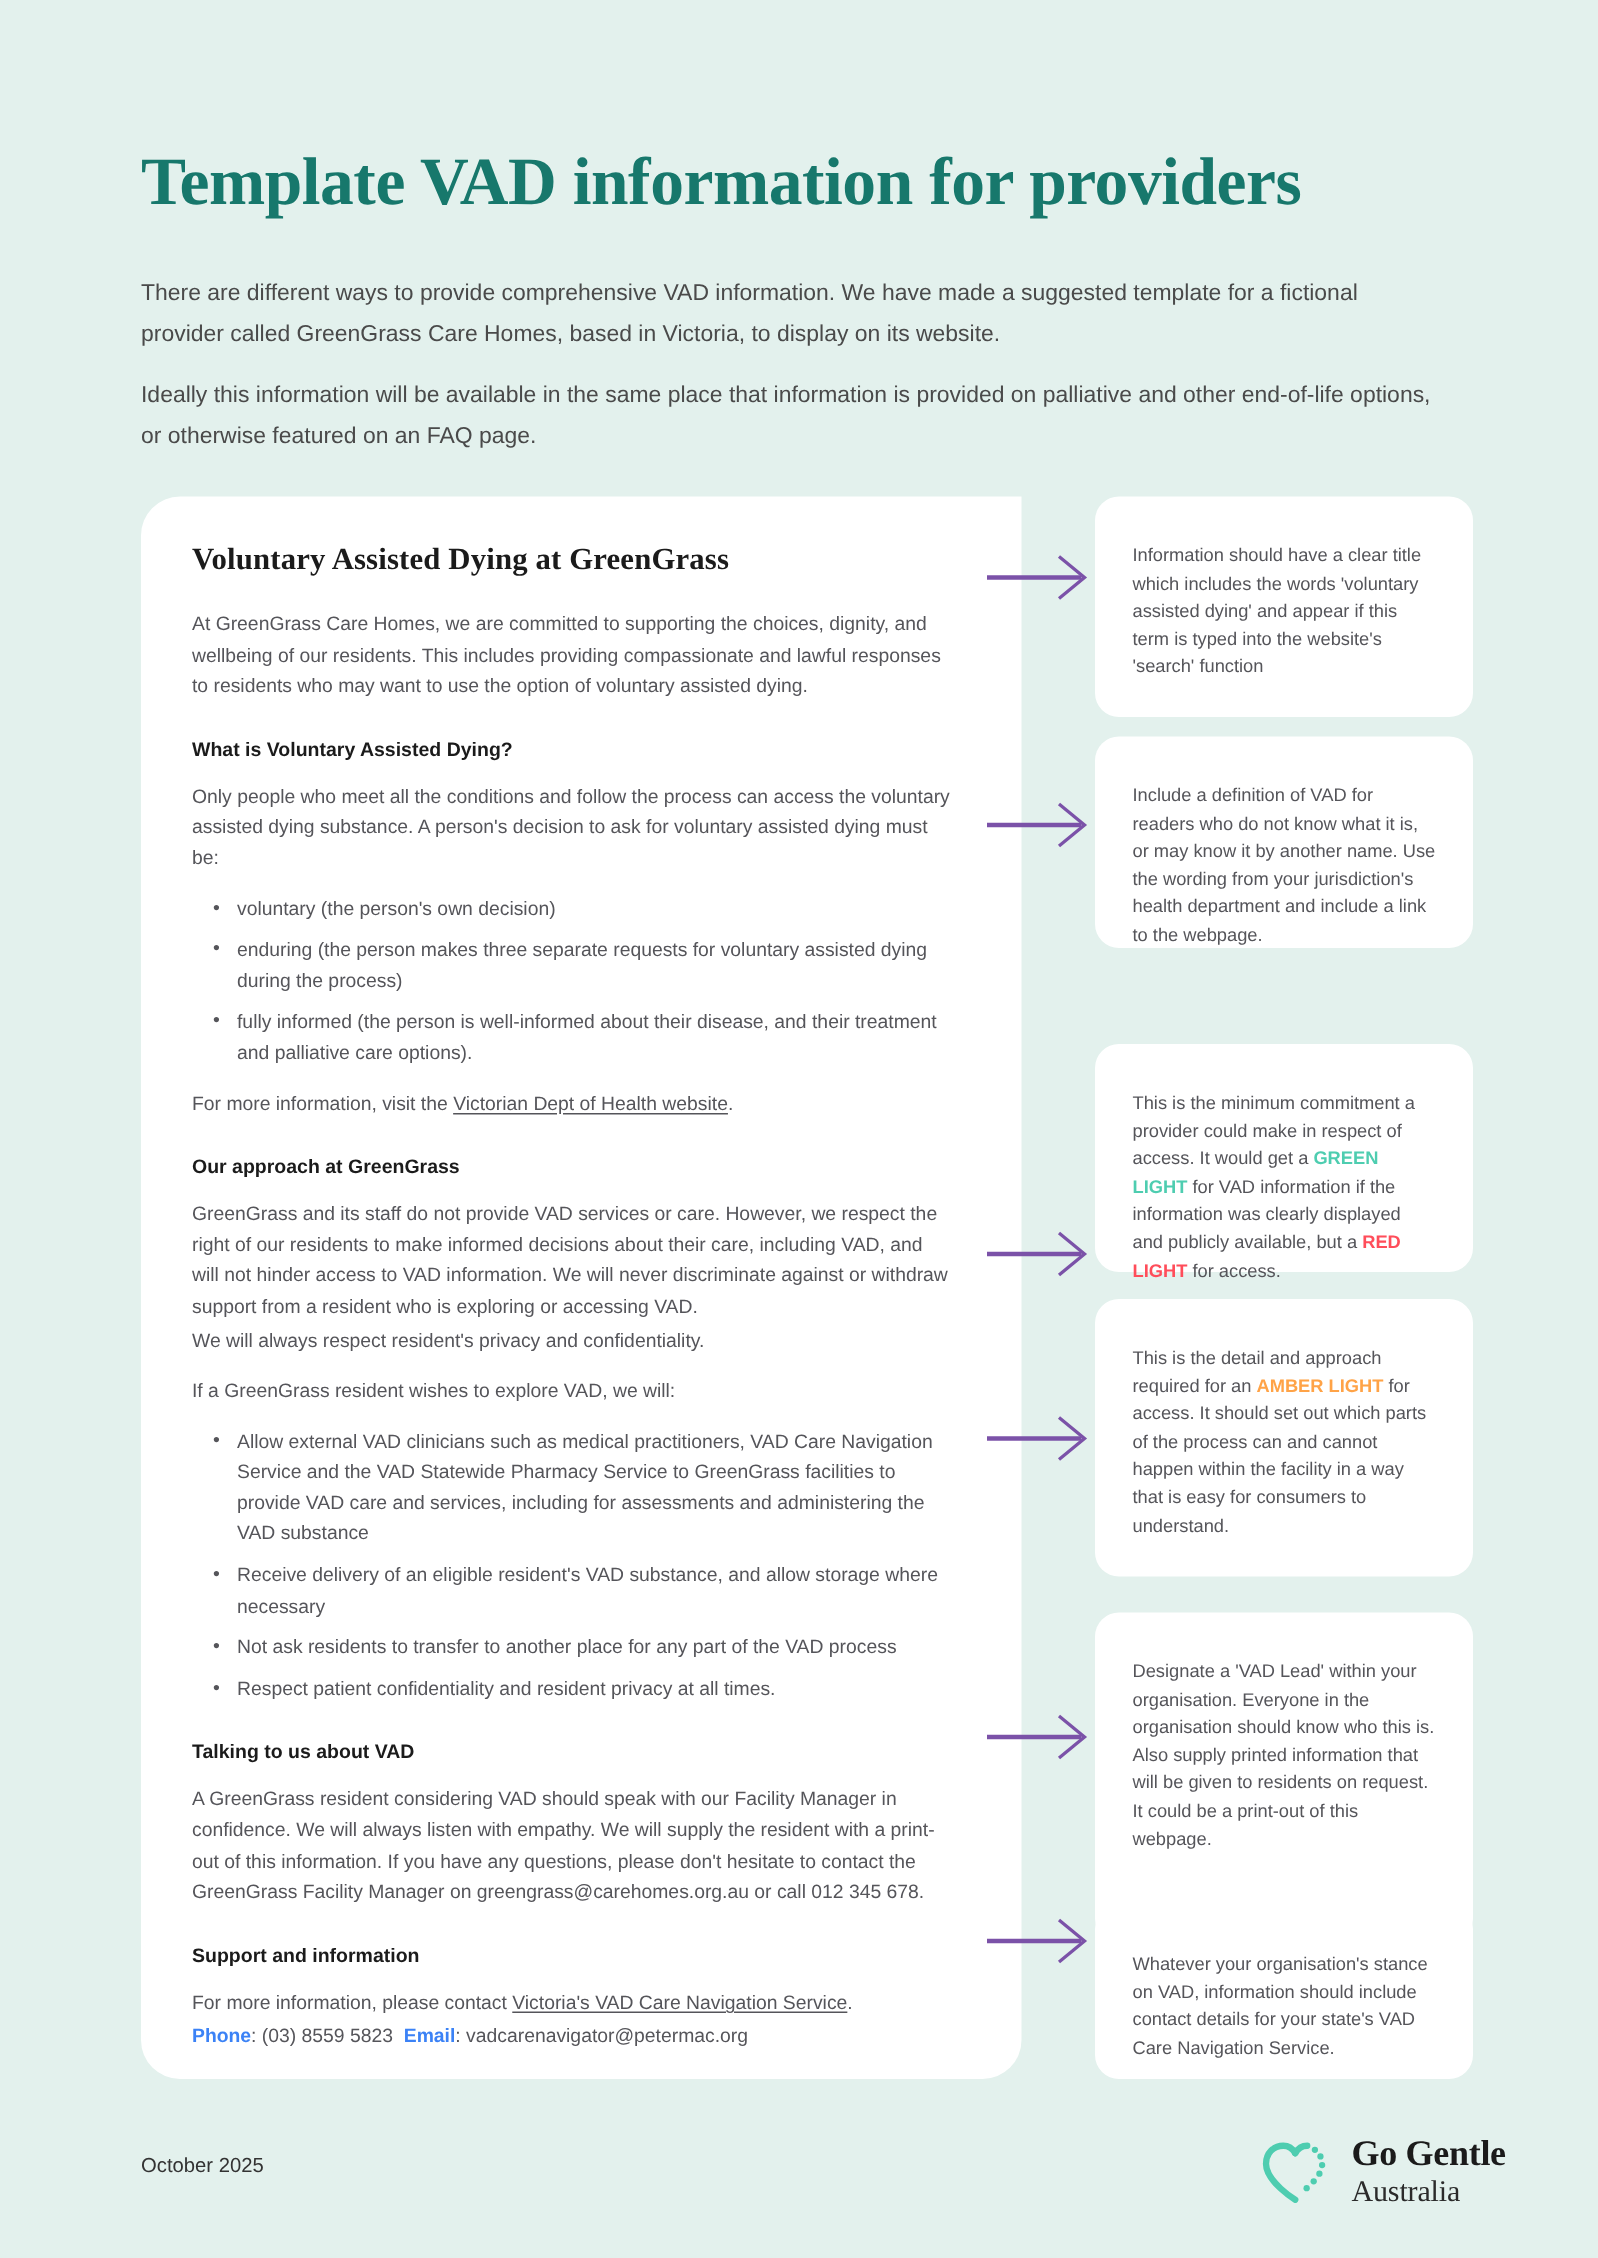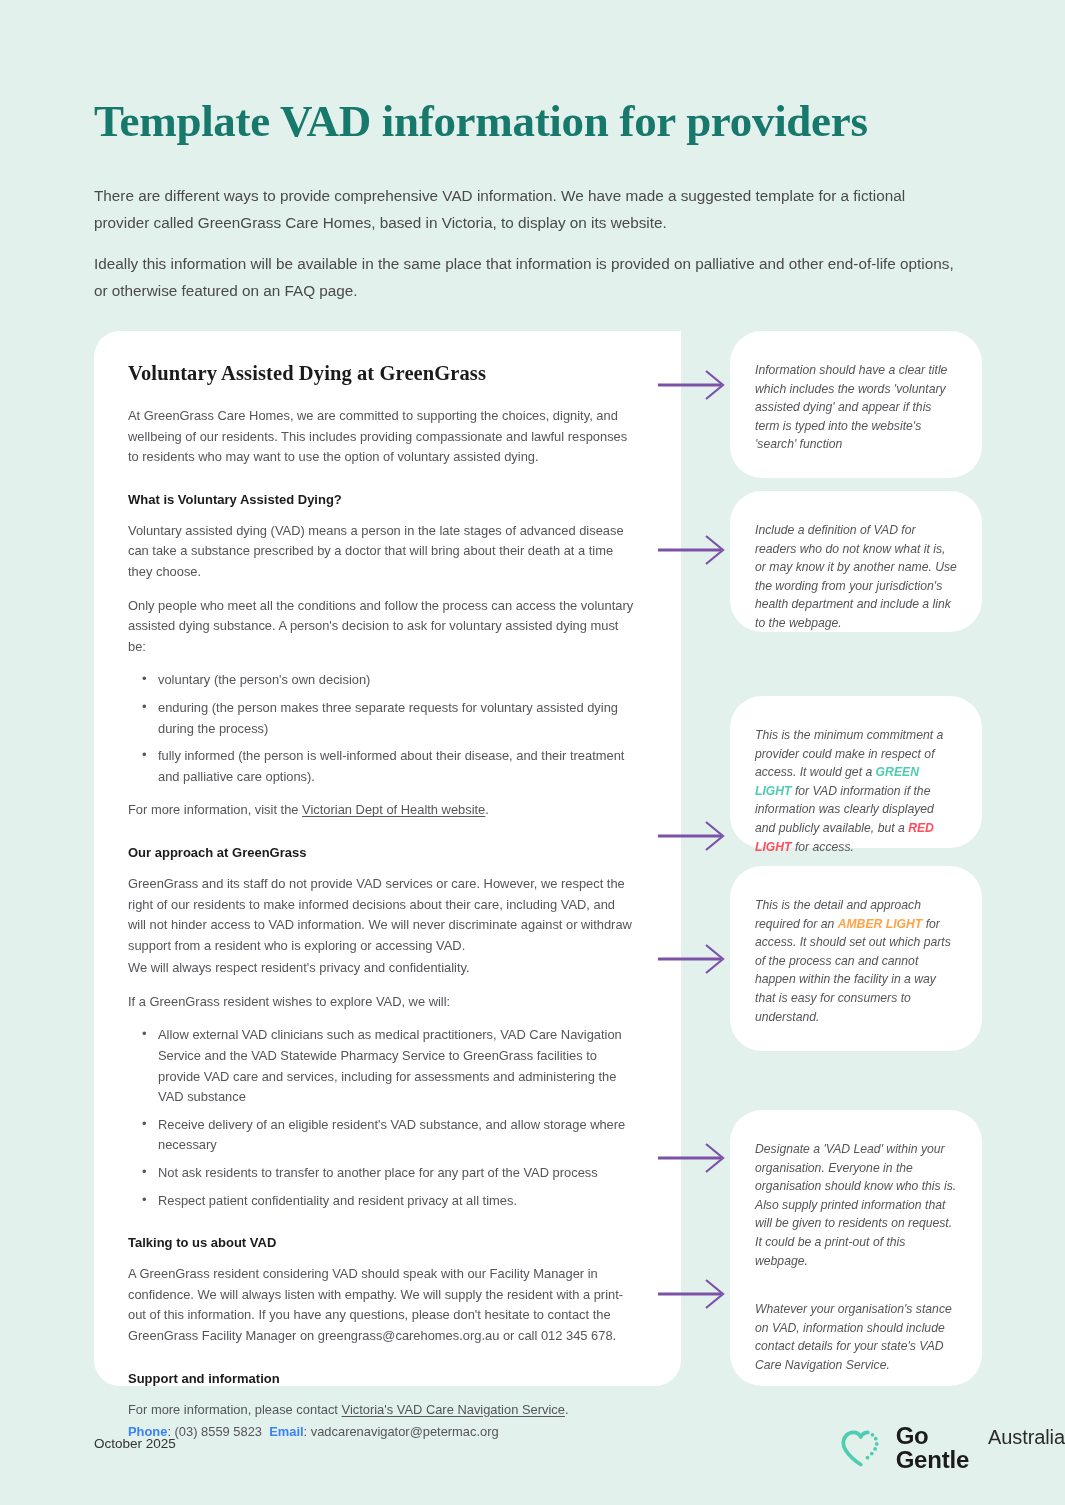--- a/index.html
+++ b/index.html
@@ -110,23 +110,22 @@
   }
 
   .bold-inline { font-weight: bold; color: #3b82f6; }
 
   
   .note-card {
     position: absolute;
     left: 730px;
     width: 252px;
     background: #ffffff;
-    border-radius: 32px;
+    border-radius: 16px;
     padding: 30px 25px 30px 25px;
-    font-style: italic;
   }
   .note-card p {
     font-size: 12.2px;
     line-height: 18.6px;
     color: #55555a;
   }
   .hl-green { color: #4ecdb0; font-weight: bold; }
   .hl-red   { color: #ff4d5a; font-weight: bold; }
   .hl-amber { color: #ffa347; font-weight: bold; }
 
@@ -151,21 +150,23 @@
   .logo-wrap {
     position: absolute;
     left: 838px;
     top: 1424px;
     display: flex;
     align-items: center;
     gap: 13px;
   }
   .logo-text-block {
     display: flex;
+    flex-direction: column;
     line-height: 1;
+    font-family: Liberation Serif, serif;
   }
   .logo-line1 {
     font-size: 24px;
     font-weight: bold;
     color: #1b1b1b;
     letter-spacing: -0.2px;
   }
   .logo-line2 {
     font-size: 20px;
     font-weight: normal;
@@ -185,21 +186,20 @@
 </div>
 
 <section class="main-panel">
   <div class="main-inner">
 
     <h2 class="doc-h1">Voluntary Assisted Dying at GreenGrass</h2>
 
     <p class="doc-p">At GreenGrass Care Homes, we are committed to supporting the choices, dignity, and wellbeing of our residents. This includes providing compassionate and lawful responses to residents who may want to use the option of voluntary assisted dying.</p>
 
     <h3 class="doc-h2">What is Voluntary Assisted Dying?</h3>
-    <p class="doc-p">Voluntary assisted dying (VAD) means a person in the late stages of advanced disease can take a substance prescribed by a doctor that will bring about their death at a time they choose.</p>
     <p class="doc-p">Only people who meet all the conditions and follow the process can access the voluntary assisted dying substance. A person's decision to ask for voluntary assisted dying must be:</p>
     <ul class="doc-ul">
       <li>voluntary (the person's own decision)</li>
       <li>enduring (the person makes three separate requests for voluntary assisted dying during the process)</li>
       <li>fully informed (the person is well-informed about their disease, and their treatment and palliative care options).</li>
     </ul>
     <p class="doc-p"><span>For more information, visit the </span><a class="lnk" href="#">Victorian Dept of Health website</a><span>.</span></p>
 
     <h3 class="doc-h2">Our approach at GreenGrass</h3>
     <p class="doc-p tight">GreenGrass and its staff do not provide VAD services or care. However, we respect the right of our residents to make informed decisions about their care, including VAD, and will not hinder access to VAD information. We will never discriminate against or withdraw support from a resident who is exploring or accessing VAD.</p>
@@ -268,21 +268,21 @@
 </aside>
 
 <aside class="note-card" style="top:696px; height:152px;">
   <p><span>This is the minimum commitment a provider could make in respect of access. It would get a </span><span class="hl-green">GREEN LIGHT</span><span> for VAD information if the information was clearly displayed and publicly available, but a </span><span class="hl-red">RED LIGHT</span><span> for access.</span></p>
 </aside>
 
 <aside class="note-card" style="top:866px; height:185px;">
   <p><span>This is the detail and approach required for an </span><span class="hl-amber">AMBER LIGHT</span><span> for access. It should set out which parts of the process can and cannot happen within the facility in a way that is easy for consumers to understand.</span></p>
 </aside>
 
-<aside class="note-card" style="top:1110px; height:220px;">
+<aside class="note-card" style="top:1075px; height:220px;">
   <p>Designate a 'VAD Lead' within your organisation. Everyone in the organisation should know who this is. Also supply printed information that will be given to residents on request. It could be a print-out of this webpage.</p>
 </aside>
 
 <aside class="note-card" style="top:1270px; height:116px;">
   <p>Whatever your organisation's stance on VAD, information should include contact details for your state's VAD Care Navigation Service.</p>
 </aside>
 
 <div class="footer-date">October 2025</div>
 
 <div class="logo-wrap">

